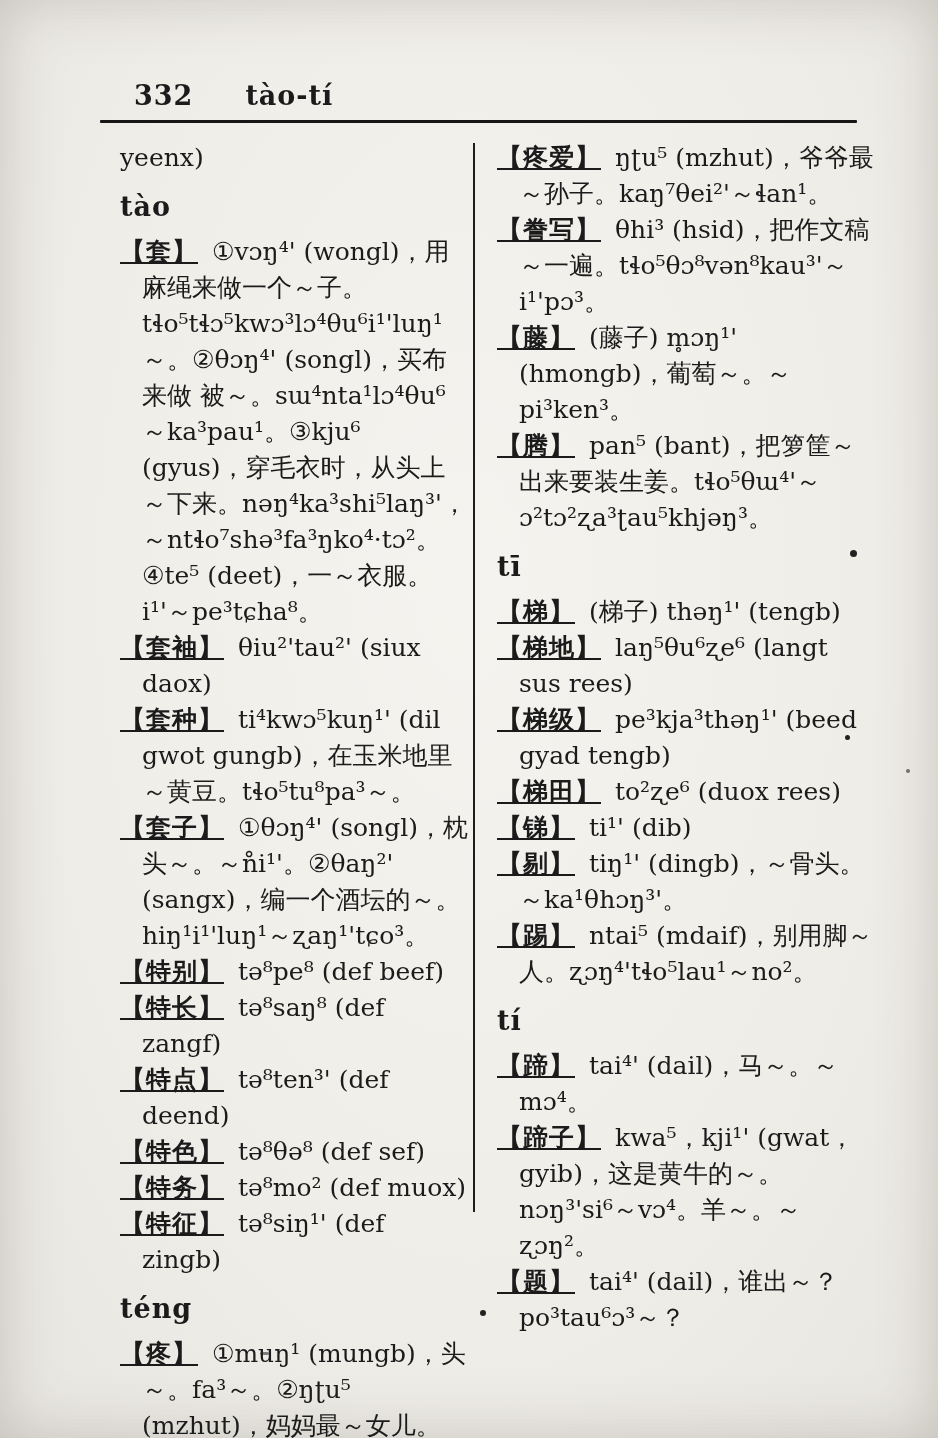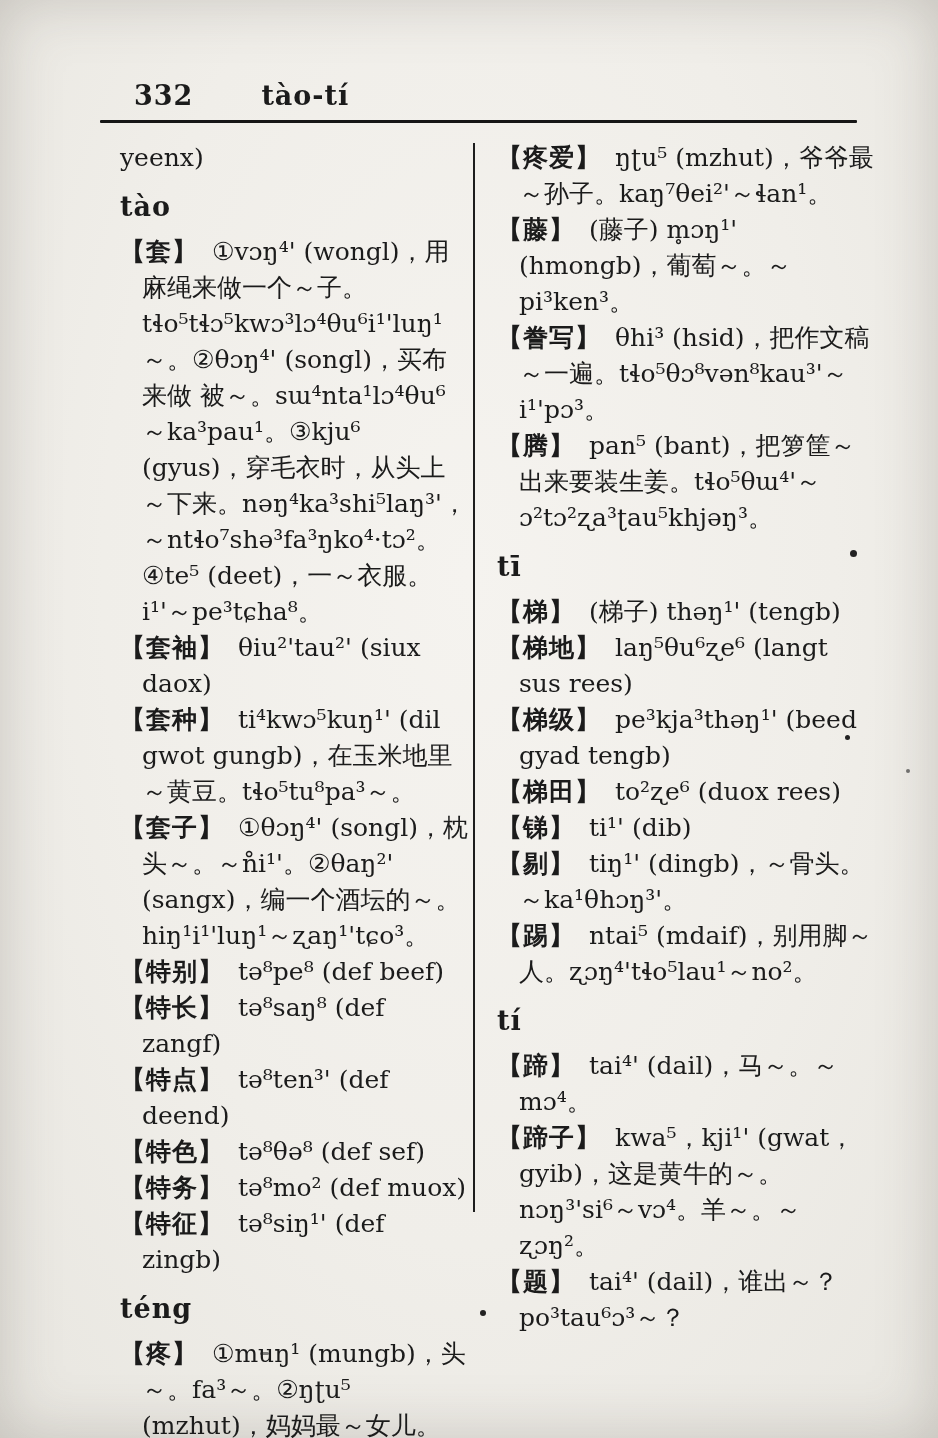--- a/index.html
+++ b/index.html
@@ -4,41 +4,41 @@
 <style>
   html,body{margin:0;padding:0;}
   body{
     width:938px;height:1438px;position:relative;overflow:hidden;
     background:radial-gradient(ellipse at 50% 40%, #f5f3ef 0%, #f0eee9 55%, #e8e6e0 100%);
     font-family:"DejaVu Serif","DejaVu Sans",serif;
     color:#1b1b1b;
   }
   .page-header{
     position:absolute;top:80px;left:134px;
-    display:flex;gap:68px;align-items:baseline;
+    display:flex;gap:52px;align-items:baseline;
     font-weight:bold;font-size:27px;letter-spacing:1px;
   }
   .header-rule{
     position:absolute;top:120px;left:100px;width:757px;height:3px;
     background:#161616;border-radius:1px;
   }
   .column-divider{
     position:absolute;left:473px;top:143px;width:2px;height:1069px;
     background:#1d1d1d;
   }
   .col{
     position:absolute;top:140px;
     font-size:25px;line-height:36px;
     text-align:left;
   }
   #left-col{left:120px;width:350px;}
   #right-col{left:497px;width:378px;}
   .cont{padding:0;margin:0;}
   .entry{padding-left:22px;text-indent:-22px;margin:0;}
-  .entry .head{font-weight:bold;margin-right:14px;letter-spacing:1px;}
+  .entry .head{font-weight:bold;margin-right:14px;letter-spacing:1px;text-decoration:underline;}
   .heading{
     font-weight:bold;font-size:27px;
     margin:13px 0 9px 0;padding-left:0;text-indent:0;letter-spacing:1px;
   }
   .ink-speck{
     position:absolute;background:#222;border-radius:50%;
   }
   .vignette{
     position:absolute;inset:0;pointer-events:none;
     box-shadow:inset 0 0 60px rgba(90,85,75,0.25);
@@ -69,22 +69,22 @@
   <div class="entry"><span class="head">【特点】</span><span>tə⁸ten³' (def deend)</span></div>
   <div class="entry"><span class="head">【特色】</span><span>tə⁸θə⁸ (def sef)</span></div>
   <div class="entry"><span class="head">【特务】</span><span>tə⁸mo² (def muox)</span></div>
   <div class="entry"><span class="head">【特征】</span><span>tə⁸siŋ¹' (def zingb)</span></div>
   <div class="heading">téng</div>
   <div class="entry"><span class="head">【疼】</span><span>①muŋ¹ (mungb)，头～。fa³～。②ŋʈu⁵ (mzhut)，妈妈最～女儿。mi⁸θei²'～tuŋ¹mpa⁷。</span></div>
 </div>
 
 <div class="col" id="right-col">
   <div class="entry"><span class="head">【疼爱】</span><span>ŋʈu⁵ (mzhut)，爷爷最～孙子。kaŋ⁷θei²'～ɬan¹。</span></div>
+  <div class="entry"><span class="head">【誊写】</span><span>θhi³ (hsid)，把作文稿～一遍。tɬo⁵θɔ⁸vən⁸kau³'～i¹'pɔ³。</span></div>
   <div class="entry"><span class="head">【藤】</span><span>(藤子) m̥ɔŋ¹' (hmongb)，葡萄～。～pi³ken³。</span></div>
-  <div class="entry"><span class="head">【誊写】</span><span>θhi³ (hsid)，把作文稿～一遍。tɬo⁵θɔ⁸vən⁸kau³'～i¹'pɔ³。</span></div>
   <div class="entry"><span class="head">【腾】</span><span>pan⁵ (bant)，把箩筐～出来要装生姜。tɬo⁵θɯ⁴'～ɔ²tɔ²ʐa³ʈau⁵khjəŋ³。</span></div>
   <div class="heading">tī</div>
   <div class="entry"><span class="head">【梯】</span><span>(梯子) thəŋ¹' (tengb)</span></div>
   <div class="entry"><span class="head">【梯地】</span><span>laŋ⁵θu⁶ʐe⁶ (langt sus rees)</span></div>
   <div class="entry"><span class="head">【梯级】</span><span>pe³kja³thəŋ¹' (beed gyad tengb)</span></div>
   <div class="entry"><span class="head">【梯田】</span><span>to²ʐe⁶ (duox rees)</span></div>
   <div class="entry"><span class="head">【锑】</span><span>ti¹' (dib)</span></div>
   <div class="entry"><span class="head">【剔】</span><span>tiŋ¹' (dingb)，～骨头。～ka¹θhɔŋ³'。</span></div>
   <div class="entry"><span class="head">【踢】</span><span>ntai⁵ (mdaif)，别用脚～人。ʐɔŋ⁴'tɬo⁵lau¹～no²。</span></div>
   <div class="heading">tí</div>

